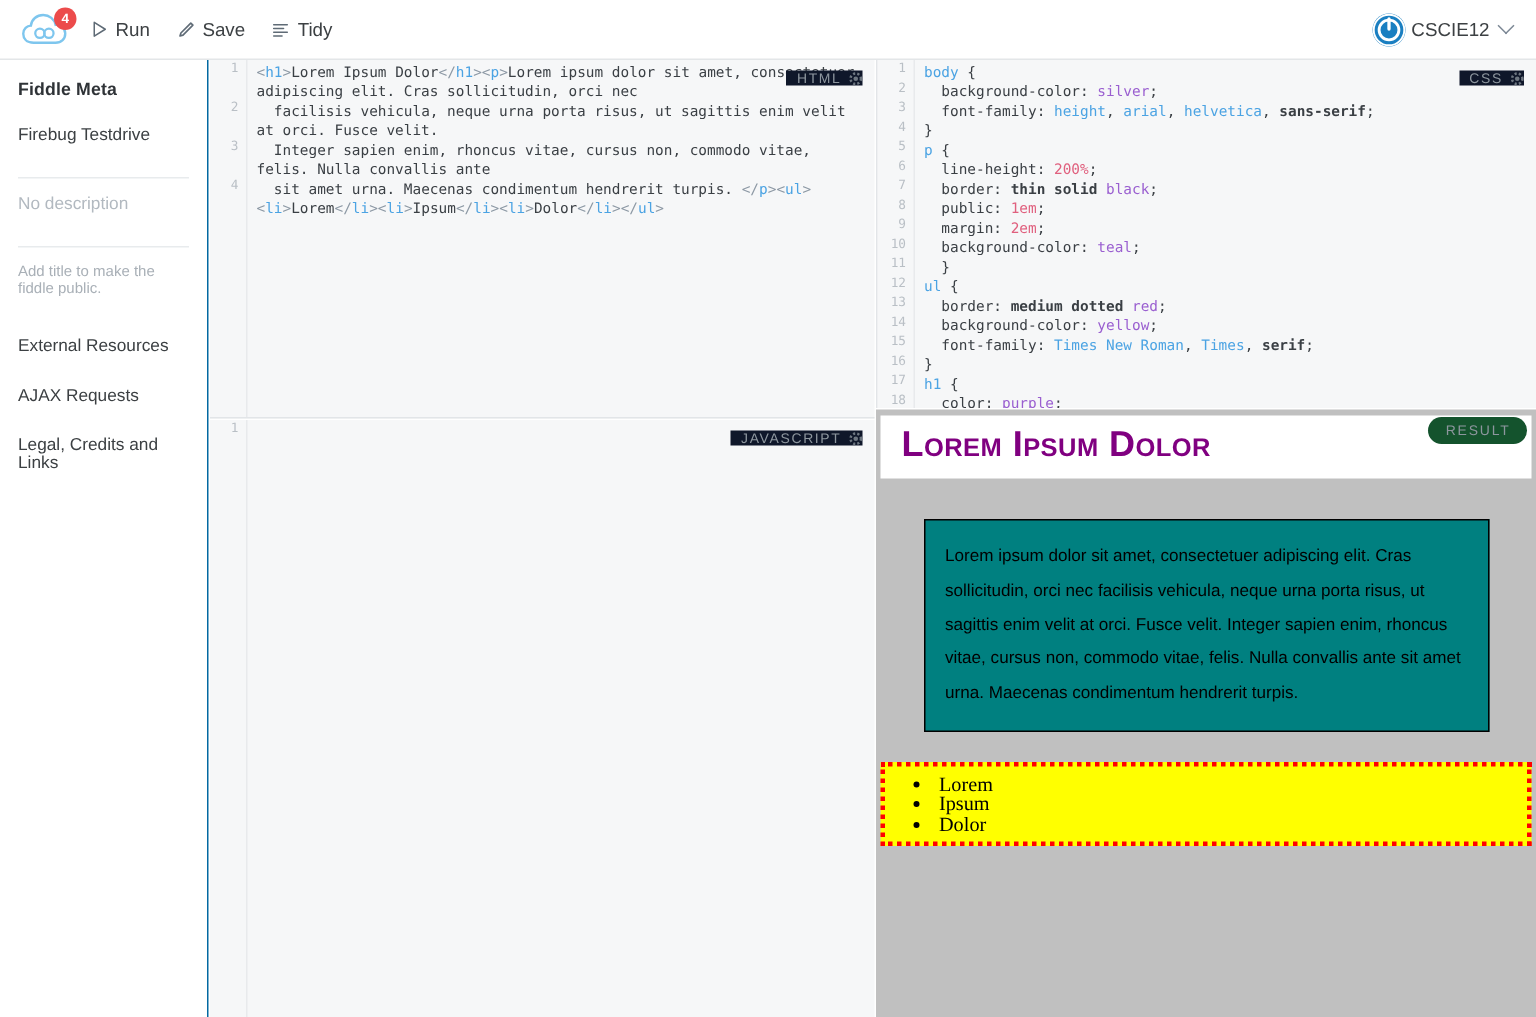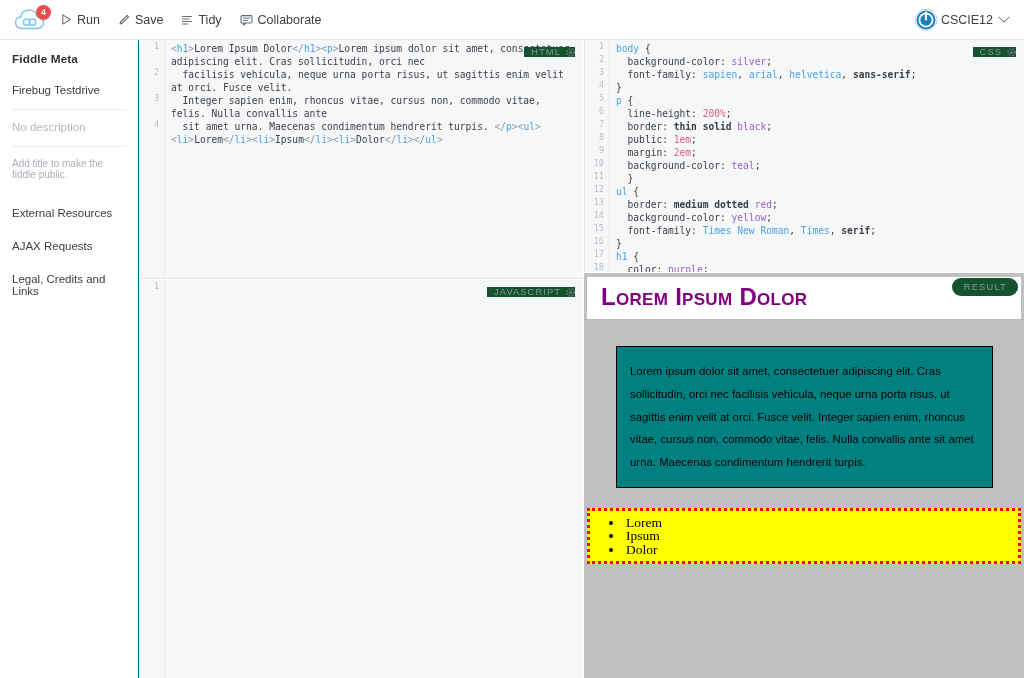--- a/index.html
+++ b/index.html
@@ -89,21 +89,21 @@
   #sb-title {
     font-size: 11.8px;
     font-weight: bold;
     color: #2f3337;
     margin-bottom: 18px;
     letter-spacing: .1px;
   }
   .sb-field {
     font-size: 11.5px;
     color: #3c4043;
-    padding-bottom: 13px;
+    padding-bottom: 22px;
     border-bottom: 1px solid #e8ebed;
     margin-bottom: 11px;
   }
   .sb-field.muted { color: #b2b9c0; }
   .sb-hint {
     font-size: 10px;
     color: #a9b0b7;
     margin-bottom: 27px;
   }
   .sb-link {
@@ -153,21 +153,21 @@
   }
   .panel-label {
     position: absolute;
     right: 8px; top: 7px;
     font-size: 9.3px;
     letter-spacing: 1.1px;
     color: #8d969e;
     display: flex;
     align-items: center;
     gap: 5px;
-    background: #14532d;
+    background: #0f172a;
     padding-left: 7px;
     z-index: 5;
   }
 
   
   .tg { color: #4ba3e3; }
   .pun{ color: #8c98a4; }
   .sel{ color: #4ba3e3; }
   .prop{ color: #3a3f44; }
   .val{ color: #9a5fd0; }
@@ -260,31 +260,20 @@
       <g stroke="#5f6b76" stroke-width="1.1" stroke-linecap="round">
         <line x1="1.5" y1="2.5" x2="10.5" y2="2.5"></line>
         <line x1="1.5" y1="5" x2="8" y2="5"></line>
         <line x1="1.5" y1="7.5" x2="10.5" y2="7.5"></line>
         <line x1="1.5" y1="10" x2="7" y2="10"></line>
       </g>
     </svg>
     <span>Tidy</span>
   </div>
 
-  <div class="tb-btn">
-    <svg width="13" height="12" viewBox="0 0 13 12">
-      <rect x="1" y="1.6" width="11" height="7.4" rx="1.2" fill="none" stroke="#5f6b76" stroke-width="1.1"></rect>
-      <path d="M3.5 9 L3.5 11 L6 9" fill="none" stroke="#5f6b76" stroke-width="1.1" stroke-linejoin="round"></path>
-      <g stroke="#5f6b76" stroke-width="1" stroke-linecap="round">
-        <line x1="3.3" y1="4" x2="9.7" y2="4"></line>
-        <line x1="3.3" y1="6.3" x2="7.6" y2="6.3"></line>
-      </g>
-    </svg>
-    <span>Collaborate</span>
-  </div>
 
   <div class="tb-spacer"></div>
 
   <div id="topbar-right">
 
     <div id="user-block">
       <svg width="24" height="24" viewBox="0 0 24 24">
         <circle cx="12" cy="12" r="11" fill="#1a7fc1"></circle>
         <circle cx="12" cy="12" r="6.6" fill="none" stroke="#ffffff" stroke-width="1.9"></circle>
         <line x1="12" y1="4.6" x2="12" y2="11.4" stroke="#ffffff" stroke-width="2.2" stroke-linecap="round"></line>
@@ -364,21 +353,21 @@
     </div>
   <div class="panel-label">
     <span>CSS</span>
     <svg width="9" height="9" viewBox="0 0 14 14">
       <circle cx="7" cy="7" r="2.4" fill="#6d7680"></circle>
       <circle cx="7" cy="7" r="5.4" fill="none" stroke="#6d7680" stroke-width="2.6" stroke-dasharray="2.2 2.2"></circle>
     </svg>
   </div>
   <div class="code"><span class="sel">body</span> {
   <span class="prop">background-color:</span> <span class="val">silver</span>;
-  <span class="prop">font-family:</span> <span class="fnt">sapien</span>, <span class="fnt">arial</span>, <span class="fnt">helvetica</span>, <span class="kw">sans-serif</span>;
+  <span class="prop">font-family:</span> <span class="fnt">height</span>, <span class="fnt">arial</span>, <span class="fnt">helvetica</span>, <span class="kw">sans-serif</span>;
 }
 <span class="sel">p</span> {
   <span class="prop">line-height:</span> <span class="num">200%</span>;
   <span class="prop">border:</span> <span class="kw">thin solid</span> <span class="val">black</span>;
   <span class="prop">public:</span> <span class="num">1em</span>;
   <span class="prop">margin:</span> <span class="num">2em</span>;
   <span class="prop">background-color:</span> <span class="val">teal</span>;
   }
 <span class="sel">ul</span> {
   <span class="prop">border:</span> <span class="kw">medium dotted</span> <span class="val">red</span>;

